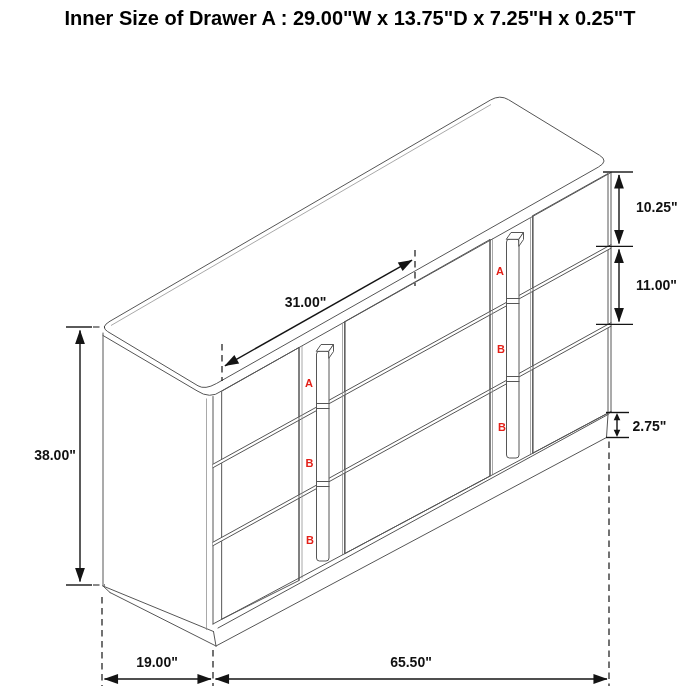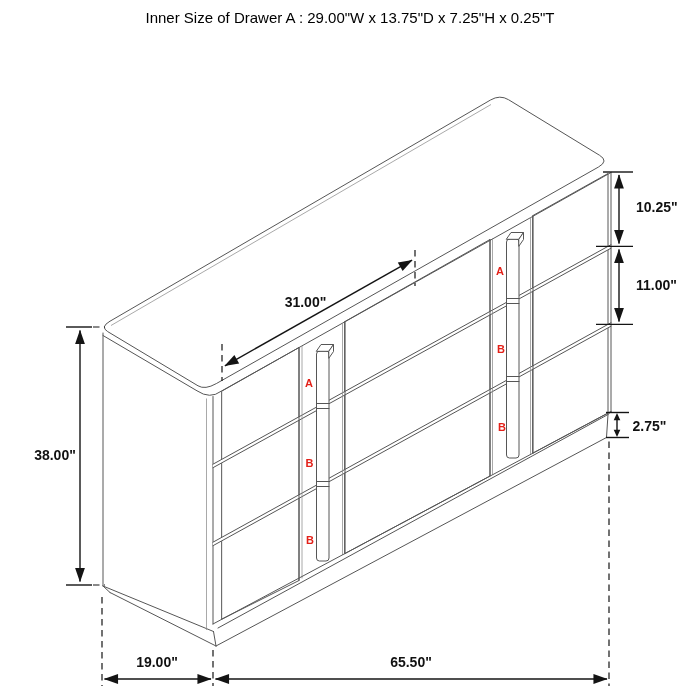--- a/index.html
+++ b/index.html
@@ -1,20 +1,20 @@
 <!DOCTYPE html>
 <html><head>
 <meta charset="utf-8">
 <title>Diagram</title>
 <style>
   html,body{margin:0;padding:0;background:#fff;}
   .canvas{position:relative;width:700px;height:700px;background:#fff;overflow:hidden;
           font-family:"Liberation Sans",sans-serif;}
   .title-block{position:absolute;top:9px;left:0;width:100%;text-align:center;
-               font-weight:normal;font-size:15px;line-height:18.5px;color:#000;}
+               font-weight:bold;font-size:20px;line-height:18.5px;color:#000;}
   svg{position:absolute;left:0;top:0;}
   .ln{fill:none;stroke:#565656;stroke-width:1;stroke-linejoin:round;stroke-linecap:round;}
   .ln2{fill:none;stroke:#8c8c8c;stroke-width:.75;}
   .wfill{fill:#ffffff;}
   .dim{fill:none;stroke:#141414;stroke-width:1.4;}
   .dash{fill:none;stroke:#141414;stroke-width:1.2;stroke-dasharray:6.5 4.5;}
   .dtxt{font-family:"Liberation Sans",sans-serif;font-weight:bold;font-size:14px;fill:#111;}
   .rtxt{font-family:"Liberation Sans",sans-serif;font-weight:bold;font-size:11px;}
   .head{fill:#141414;stroke:none;}
 </style>

